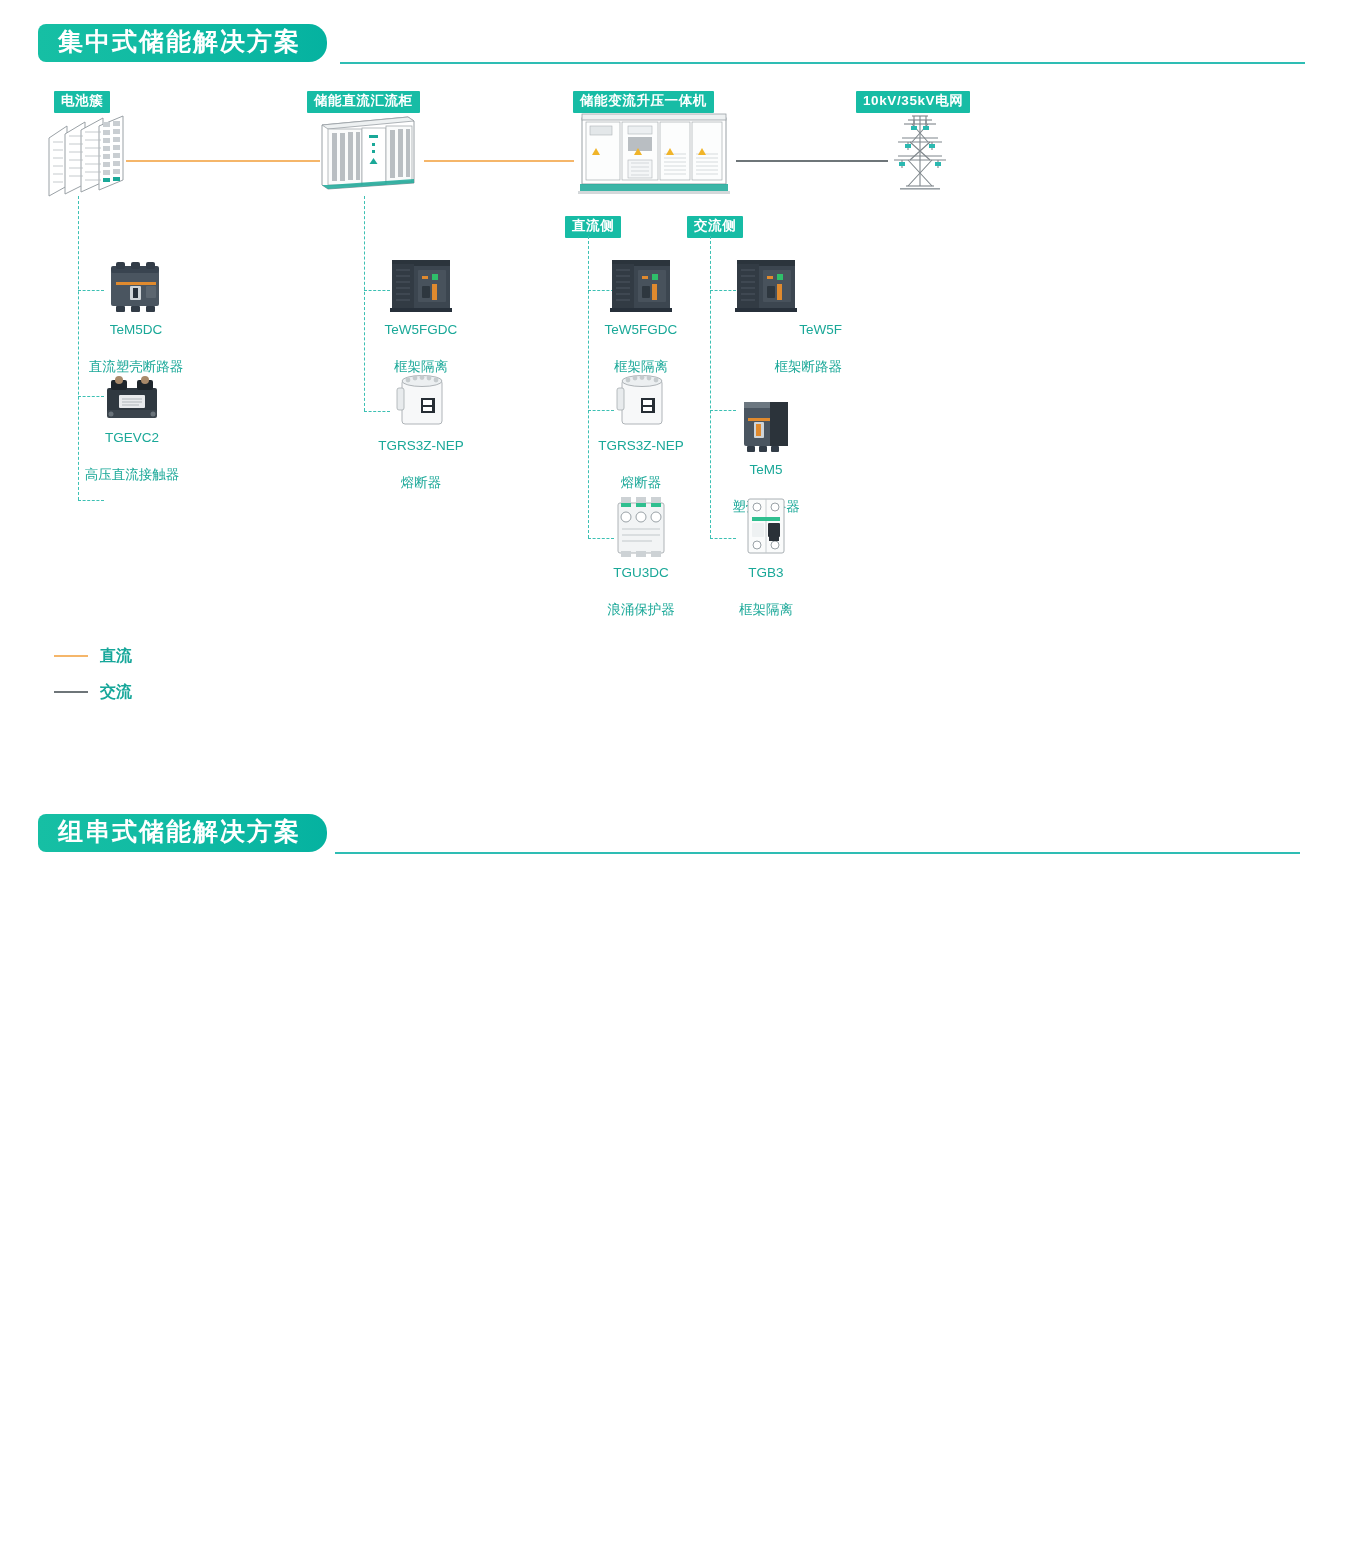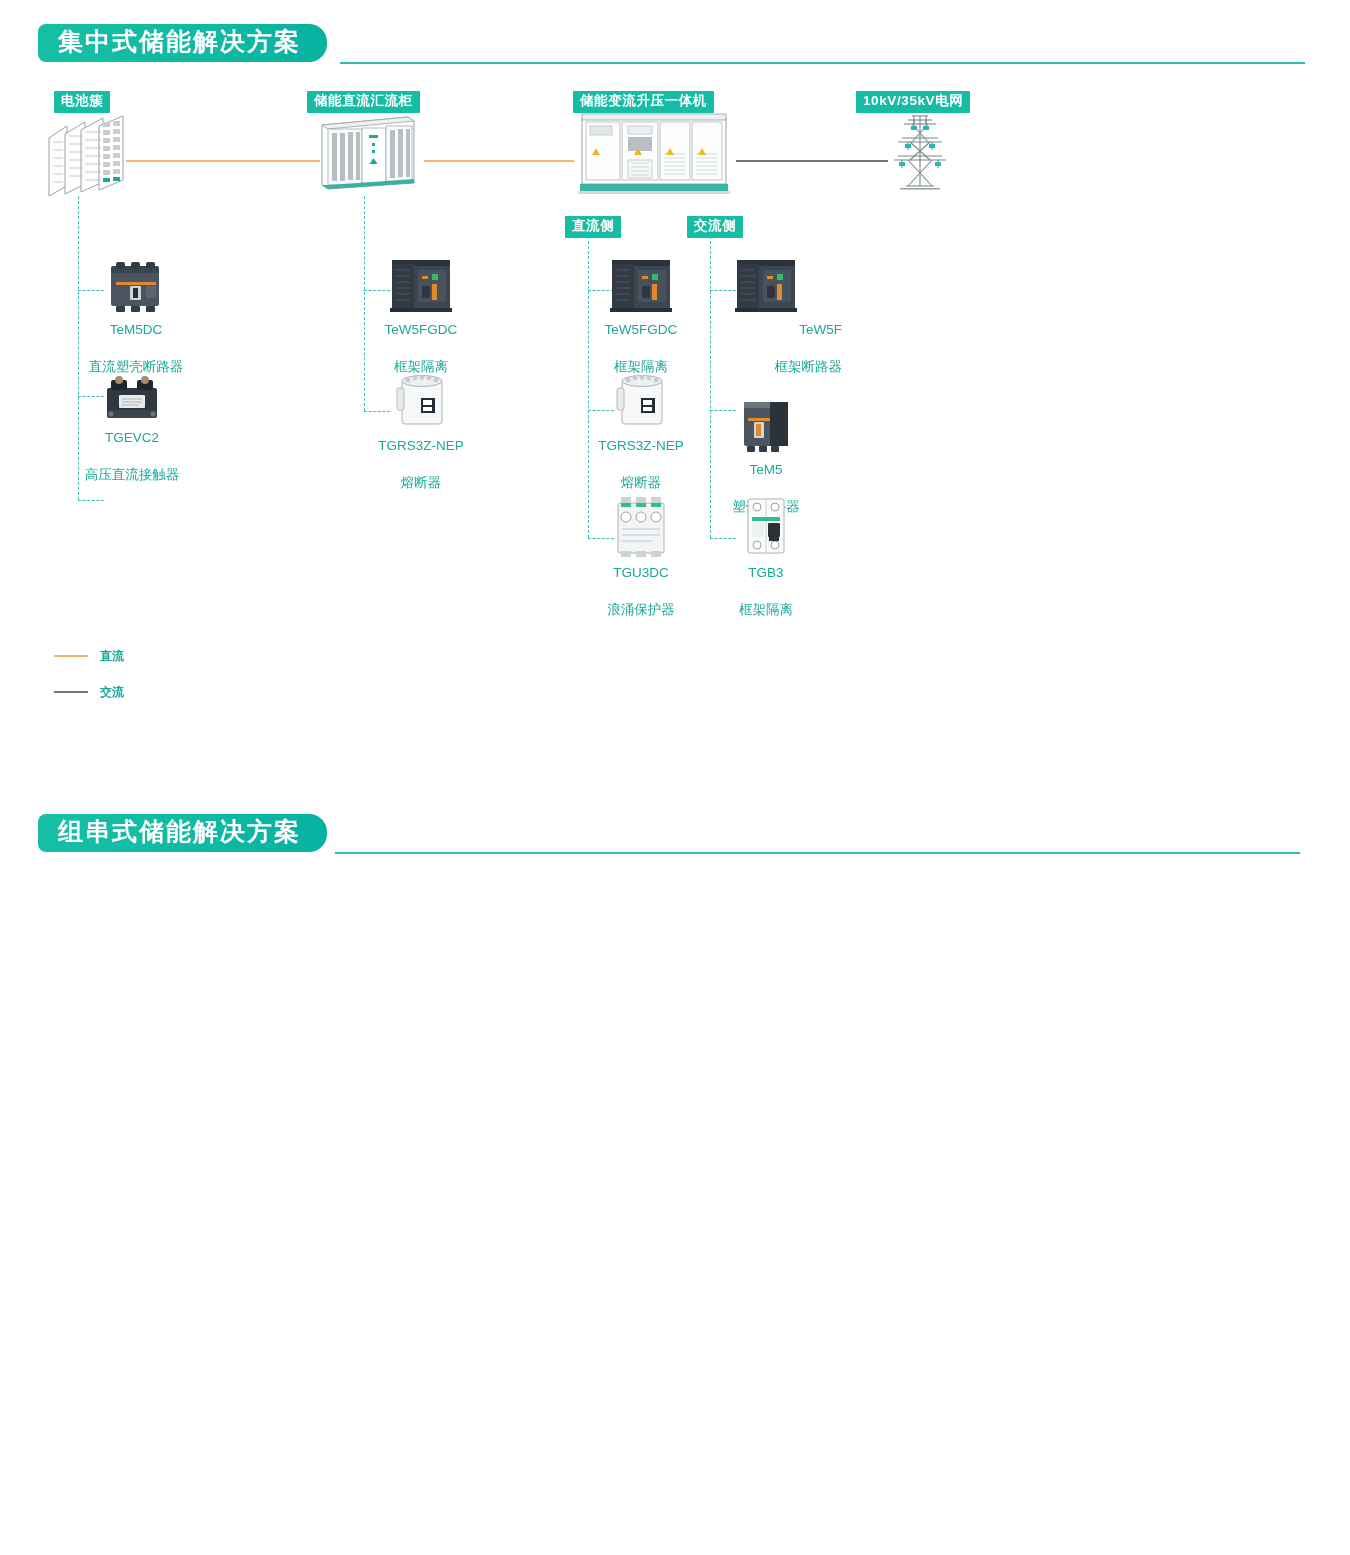--- a/index.html
+++ b/index.html
@@ -71,21 +71,21 @@
   .product .desc{
     color:#1aa898;font-size:13.5px;line-height:1.42;white-space:nowrap;margin-top:18px;
   }
 
   
   .legend{position:absolute;}
   .legend-row{display:flex;align-items:center;height:22px;}
   .legend-row .swatch{width:34px;height:2.4px;margin-right:12px;}
   .legend-row .swatch.dc{background:#f5b66a;}
   .legend-row .swatch.ac{background:#6e7579;}
-  .legend-row .ltext{color:#17a79a;font-size:12px;font-weight:bold;}
+  .legend-row .ltext{color:#17a79a;font-size:16px;font-weight:bold;}
 
   
   .equip{position:absolute;}
   svg{display:block;overflow:visible;}
 </style>
 </head>
 <body>
 
 <div class="section" id="section-1">
 

